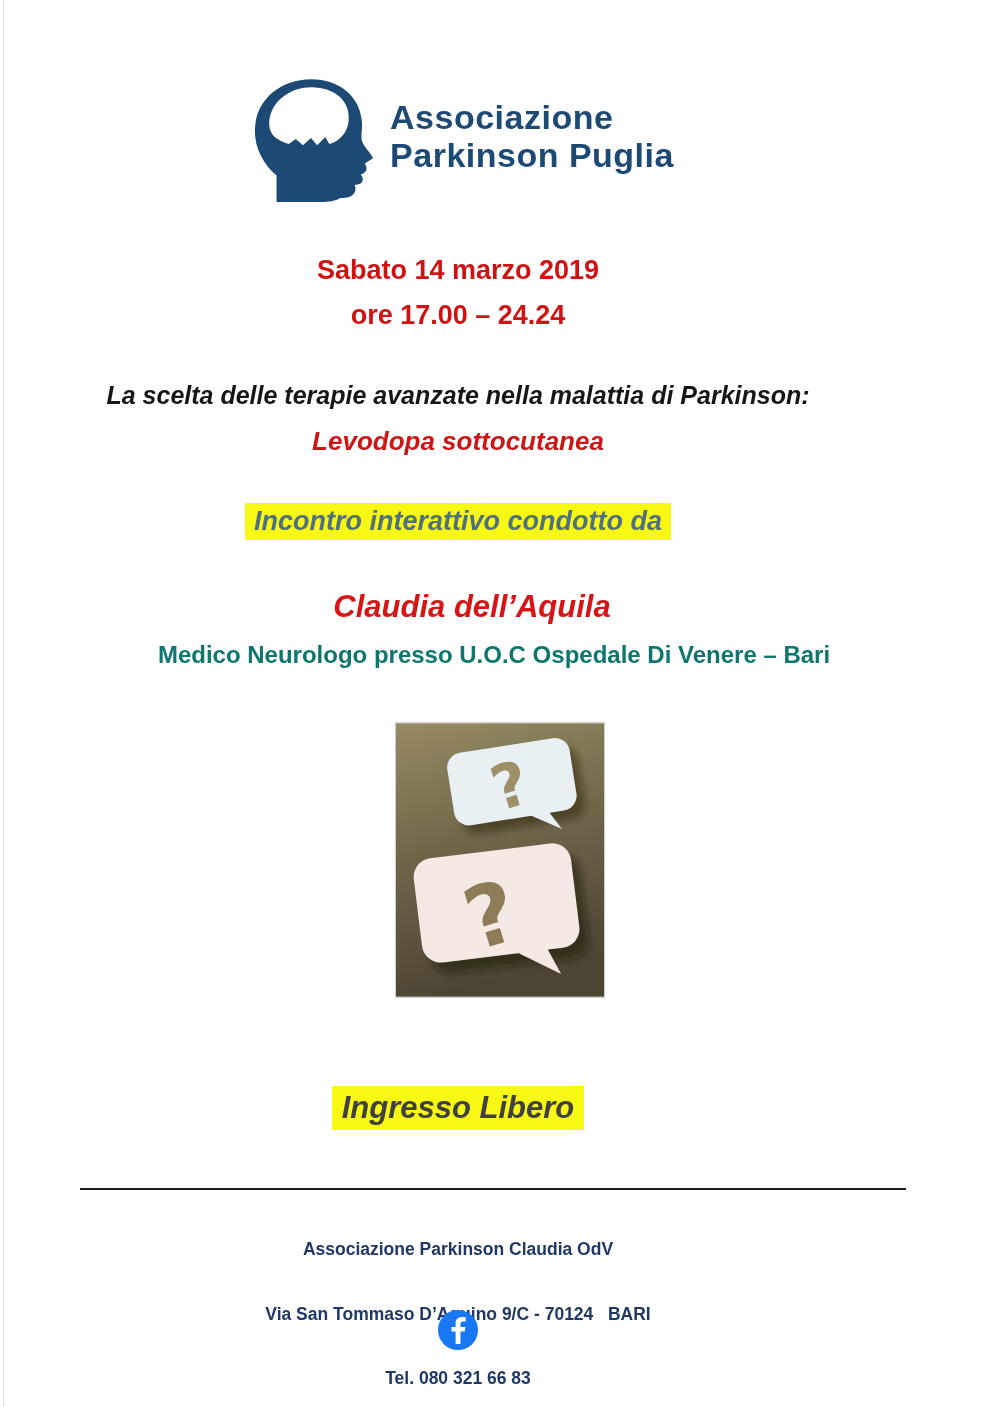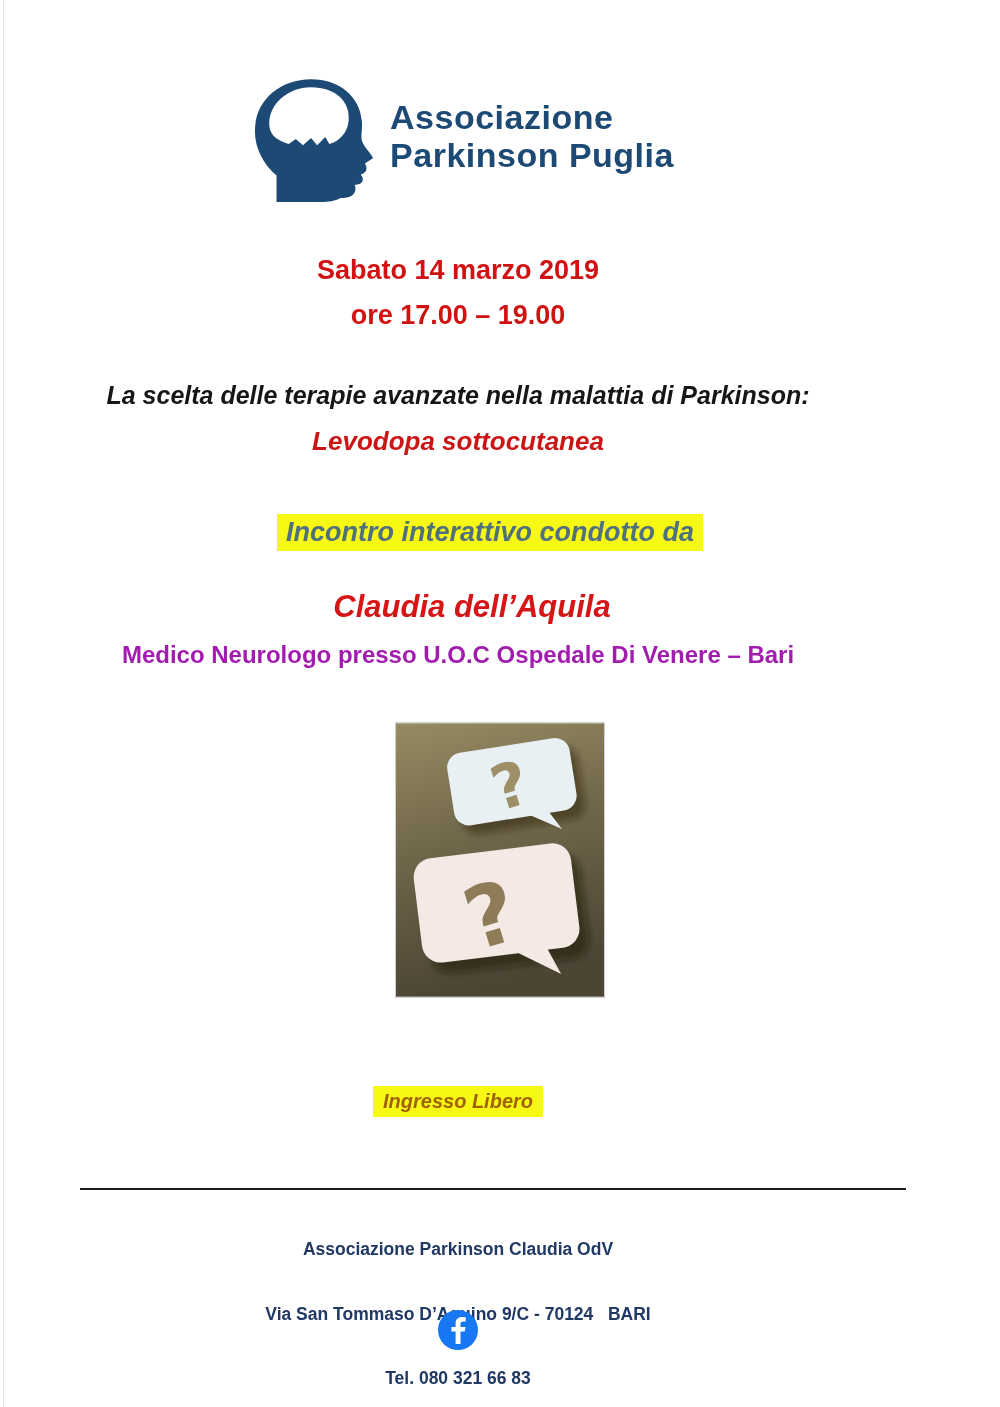--- a/index.html
+++ b/index.html
@@ -32,49 +32,49 @@
   }
 
   
   .date-block{top:248px;color:#d01212;font-weight:bold;font-size:27px;line-height:45px;}
 
   
   .title-line{top:381px;color:#161616;font-weight:bold;font-style:italic;font-size:25px;white-space:nowrap;}
   .subtitle-line{top:426px;color:#cc1616;font-weight:bold;font-style:italic;font-size:26px;}
 
   
-  .lead-line{top:514px;margin-left:32px;}
+  .lead-line{top:503px;}
   .lead-line span{
     background:#f8f815;
     color:#50707e;
     font-weight:bold;font-style:italic;
     font-size:27px;
     padding:3px 9px;
     display:inline-block;
   }
 
   .speaker-name{top:589px;color:#d61616;font-weight:bold;font-style:italic;font-size:31px;padding-left:14px;}
-  .speaker-role{top:641px;color:#a21caf;font-weight:bold;font-size:24px;white-space:nowrap;}
+  .speaker-role{top:641px;color:#0f766e;font-weight:bold;font-size:24px;white-space:nowrap;padding-left:36px;}
 
   
   .photo{
     top:722px;left:395px;width:210px;height:276px;
     position:absolute;
     border:1px solid #cfcfcf;
     box-sizing:border-box;
   }
   .photo svg{display:block;width:100%;height:100%;}
 
   
   .admission-line{top:1086px;}
   .admission-line span{
     background:#f8f815;
-    color:#a16207;
+    color:#404040;
     font-weight:bold;font-style:italic;
-    font-size:20px;
+    font-size:31px;
     padding:4px 10px;
     display:inline-block;
   }
 
   
   .footer-rule{
     position:absolute;top:1188px;left:80px;width:826px;
     border-top:2px solid #1c1c1c;
   }
   .footer-block{
@@ -103,21 +103,21 @@
       </svg>
     </span>
     <span class="logo-text">
       <div>Associazione</div>
       <div>Parkinson Puglia</div>
     </span>
   </div>
 
   <div class="abs date-block">
     <div>Sabato 14 marzo 2019</div>
-    <div>ore 17.00 – 19.00</div>
+    <div>ore 17.00 – 24.24</div>
   </div>
 
   <div class="abs subtitle-line">Levodopa sottocutanea</div>
   <div class="abs title-line">La scelta delle terapie avanzate nella malattia di Parkinson:</div>
 
   <div class="abs lead-line">
     <span>Incontro interattivo condotto da</span>
   </div>
 
   <div class="abs speaker-name">Claudia dell’Aquila</div>

